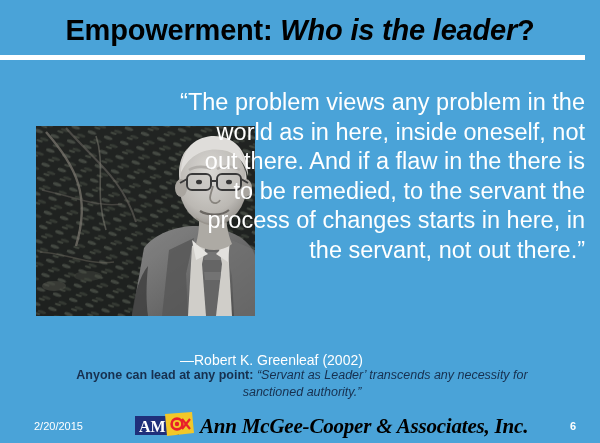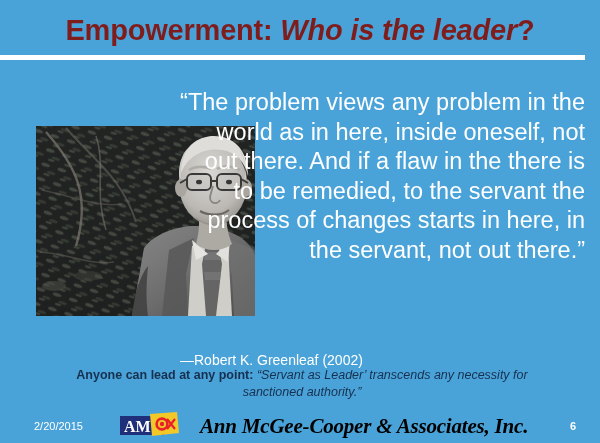--- a/index.html
+++ b/index.html
@@ -26,21 +26,21 @@
     position: absolute;
     left: 0;
     top: 8px;
     width: 600px;
     height: 46px;
     text-align: center;
   }
   .title-text {
     font-size: 29px;
     line-height: 44px;
-    color: #7f1d1d;
+    color: #000000;
     font-weight: bold;
     letter-spacing: -0.2px;
     white-space: nowrap;
   }
   .title-text .t-italic {
     font-style: italic;
     font-weight: bold;
   }
   .title-rule {
     position: absolute;
@@ -119,21 +119,21 @@
     position: absolute;
     right: 24px;
     top: 419px;
     color: #ffffff;
     font-size: 11px;
     line-height: 14px;
     font-weight: bold;
   }
   .logo {
     position: absolute;
-    left: 120px;
+    left: 135px;
     top: 412px;
     width: 70px;
     height: 27px;
     text-decoration: underline;
   }
   .logo svg { display:block; }
   .company {
     position: absolute;
     left: 200px;
     top: 414px;

